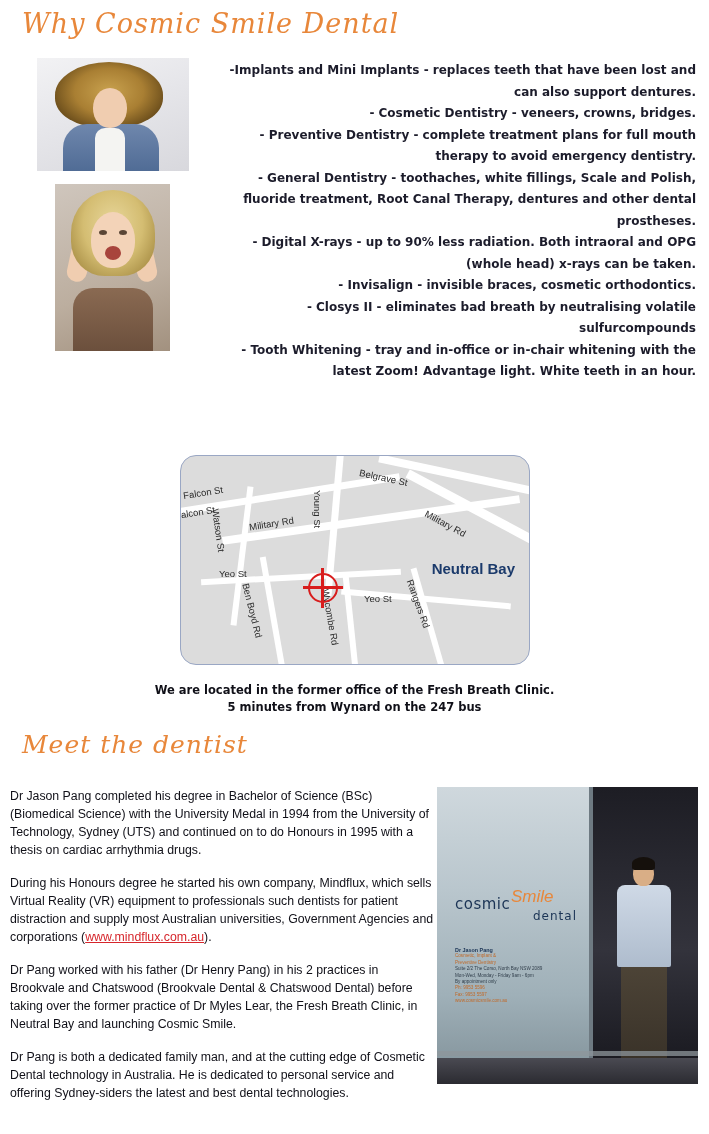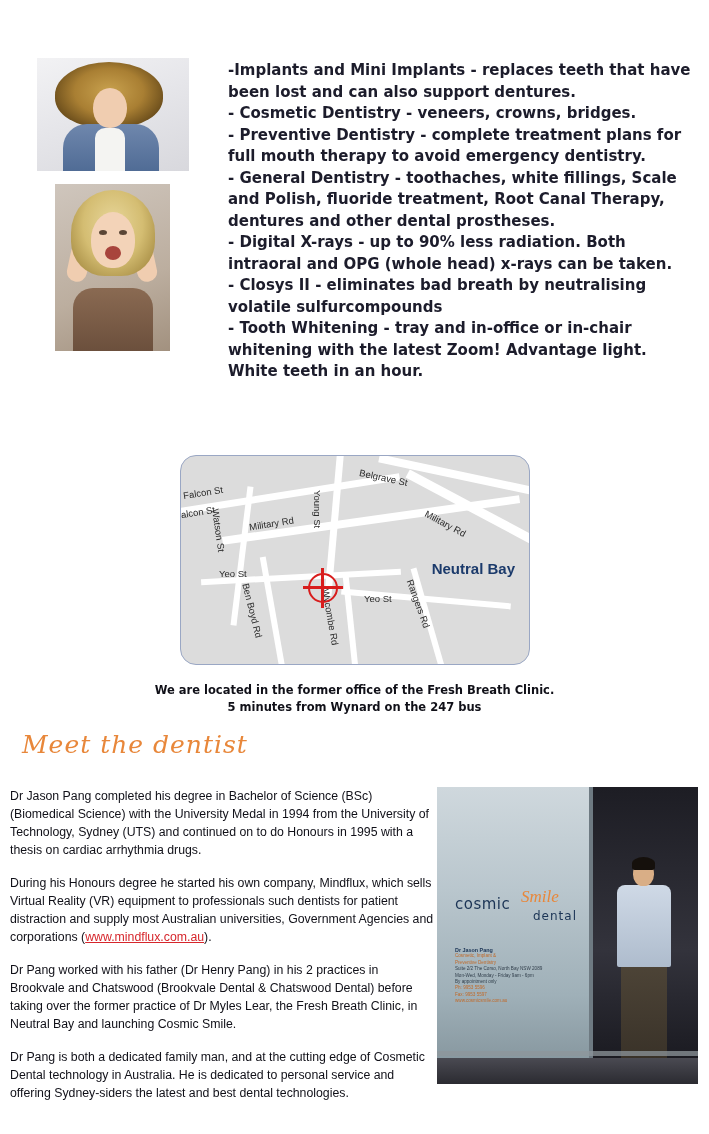--- a/index.html
+++ b/index.html
@@ -143,23 +143,24 @@
     border-radius: 20px 20px 0 0;
   }
 
   #services {
     position: absolute;
     left: 228px;
     top: 60px;
     width: 468px;
     font-family: "DejaVu Sans", sans-serif;
     font-weight: bold;
-    font-size: 15px;
+    font-size: 12px;
     line-height: 21.5px;
     color: #1c1c2b;
+    text-align: right;
   }
   #services .item { margin: 0; }
 
   
   #map-box {
     position: absolute;
     left: 180px;
     top: 455px;
     width: 348px;
     height: 208px;
@@ -256,22 +257,22 @@
   #photo-office .logo1 {
     position: absolute;
     left: 18px; top: 108px;
     font-family: "DejaVu Sans", sans-serif;
     font-size: 15px;
     color: #1b3455;
     letter-spacing: .5px;
   }
   #photo-office .logo2 {
     position: absolute;
-    left: 84px; top: 100px;
-    font-family: Liberation Serif, serif;
+    left: 74px; top: 100px;
+    font-family: Liberation Sans, sans-serif;
     font-style: italic;
     font-size: 17px;
     color: #e8873a;
   }
   #photo-office .logo3 {
     position: absolute;
     left: 96px; top: 122px;
     font-family: "DejaVu Sans", sans-serif;
     font-size: 12px;
     color: #1b3455;
@@ -332,20 +333,21 @@
     left: 0; bottom: 0;
     width: 261px; height: 26px;
     background: linear-gradient(180deg,#4a4a52 0%,#2b2b31 100%);
   }
 </style>
 </head>
 <body>
 
 <div class="page">
 
+  <div id="why-heading" class="script-heading">Why Cosmic Smile Dental</div>
 
   <div id="photo-girl">
     <div class="hair"></div>
     <div class="body"></div>
     <div class="shirt"></div>
     <div class="face"></div>
   </div>
 
   <div id="photo-woman">
     <div class="topw"></div>
@@ -357,20 +359,21 @@
     <div class="eyeR"></div>
     <div class="mouthw"></div>
   </div>
 
   <div id="services">
     <p class="item">-Implants and Mini Implants - replaces teeth that have been lost and can also support dentures.</p>
     <p class="item">- Cosmetic Dentistry - veneers, crowns, bridges.</p>
     <p class="item">- Preventive Dentistry - complete treatment plans for full mouth therapy to avoid emergency dentistry.</p>
     <p class="item">- General Dentistry - toothaches, white fillings, Scale and Polish, fluoride treatment, Root Canal Therapy, dentures and other dental prostheses.</p>
     <p class="item">- Digital X-rays - up to 90% less radiation. Both intraoral and OPG (whole head) x-rays can be taken.</p>
+    <p class="item">- Invisalign - invisible braces, cosmetic orthodontics.</p>
     <p class="item">- Closys II - eliminates bad breath by neutralising volatile sulfurcompounds</p>
     <p class="item">- Tooth Whitening - tray and in-office or in-chair whitening with the latest Zoom! Advantage light. White teeth in an hour.</p>
   </div>
 
 
   <div id="map-box">
 
     <div class="road" style="left:-20px; top:36px; width:240px; height:7px; transform: rotate(-9deg);"></div>
     <div class="road" style="left:40px; top:60px; width:300px; height:8px; transform: rotate(-8deg);"></div>
     <div class="road" style="left:196px; top:18px; width:190px; height:8px; transform: rotate(12deg);"></div>

